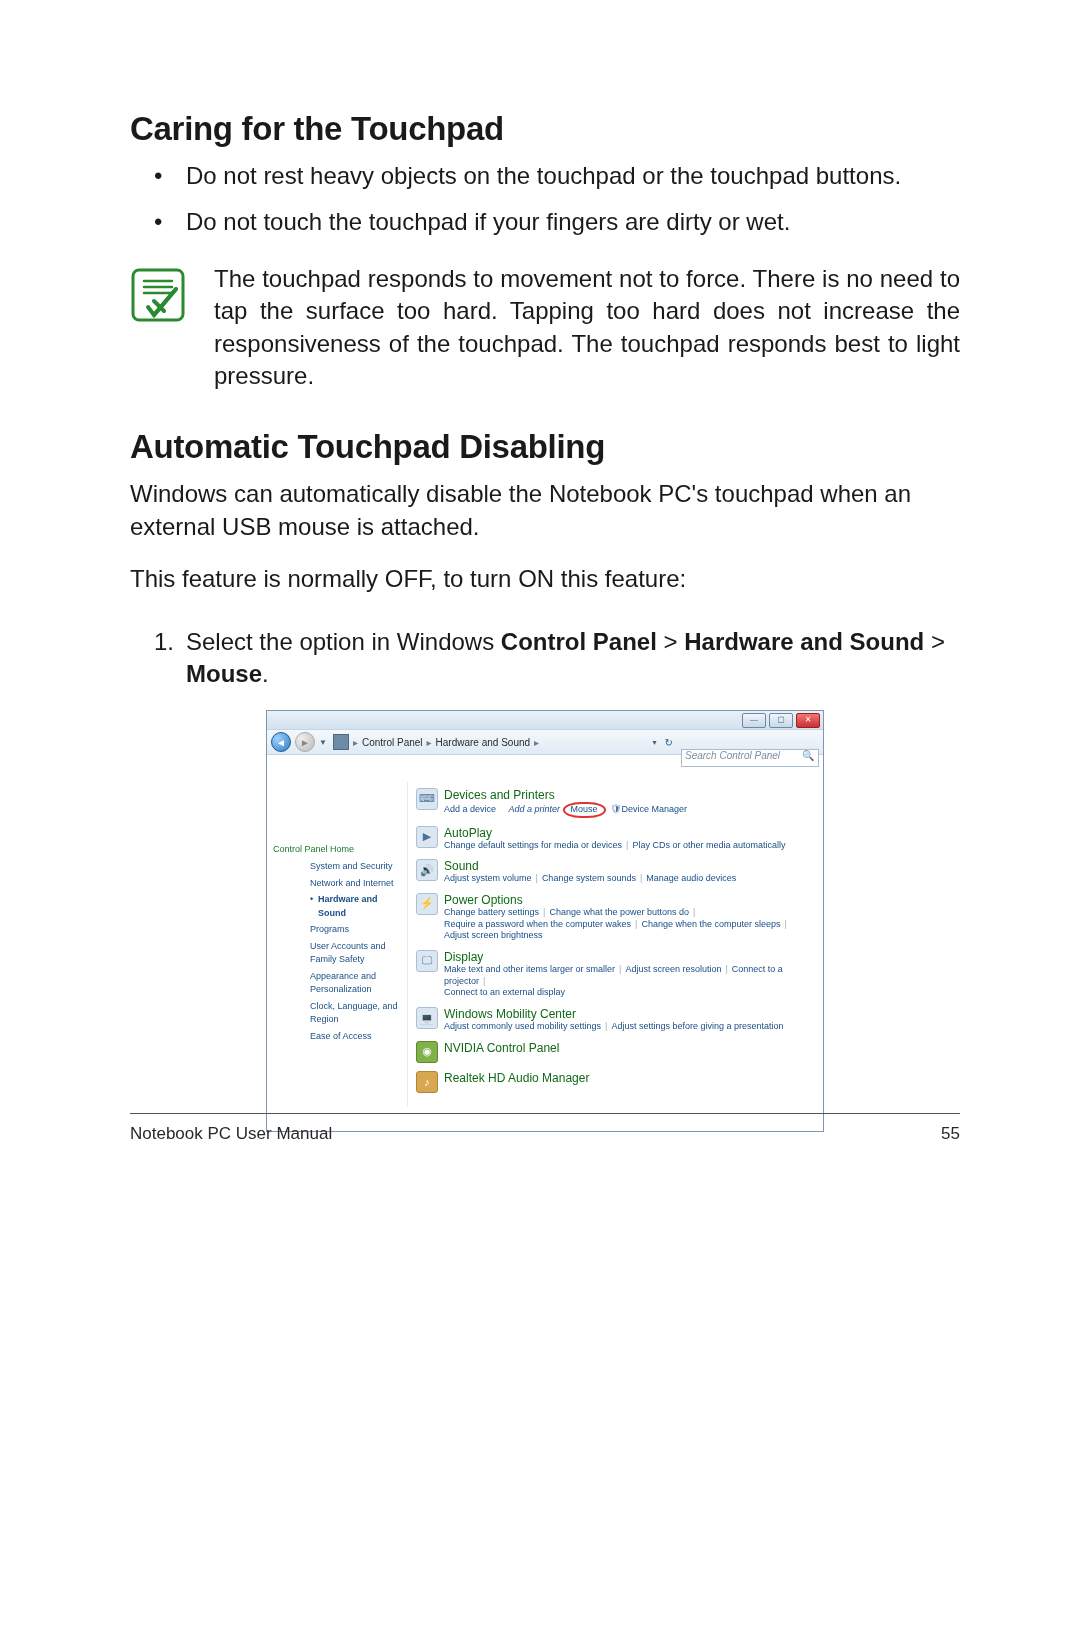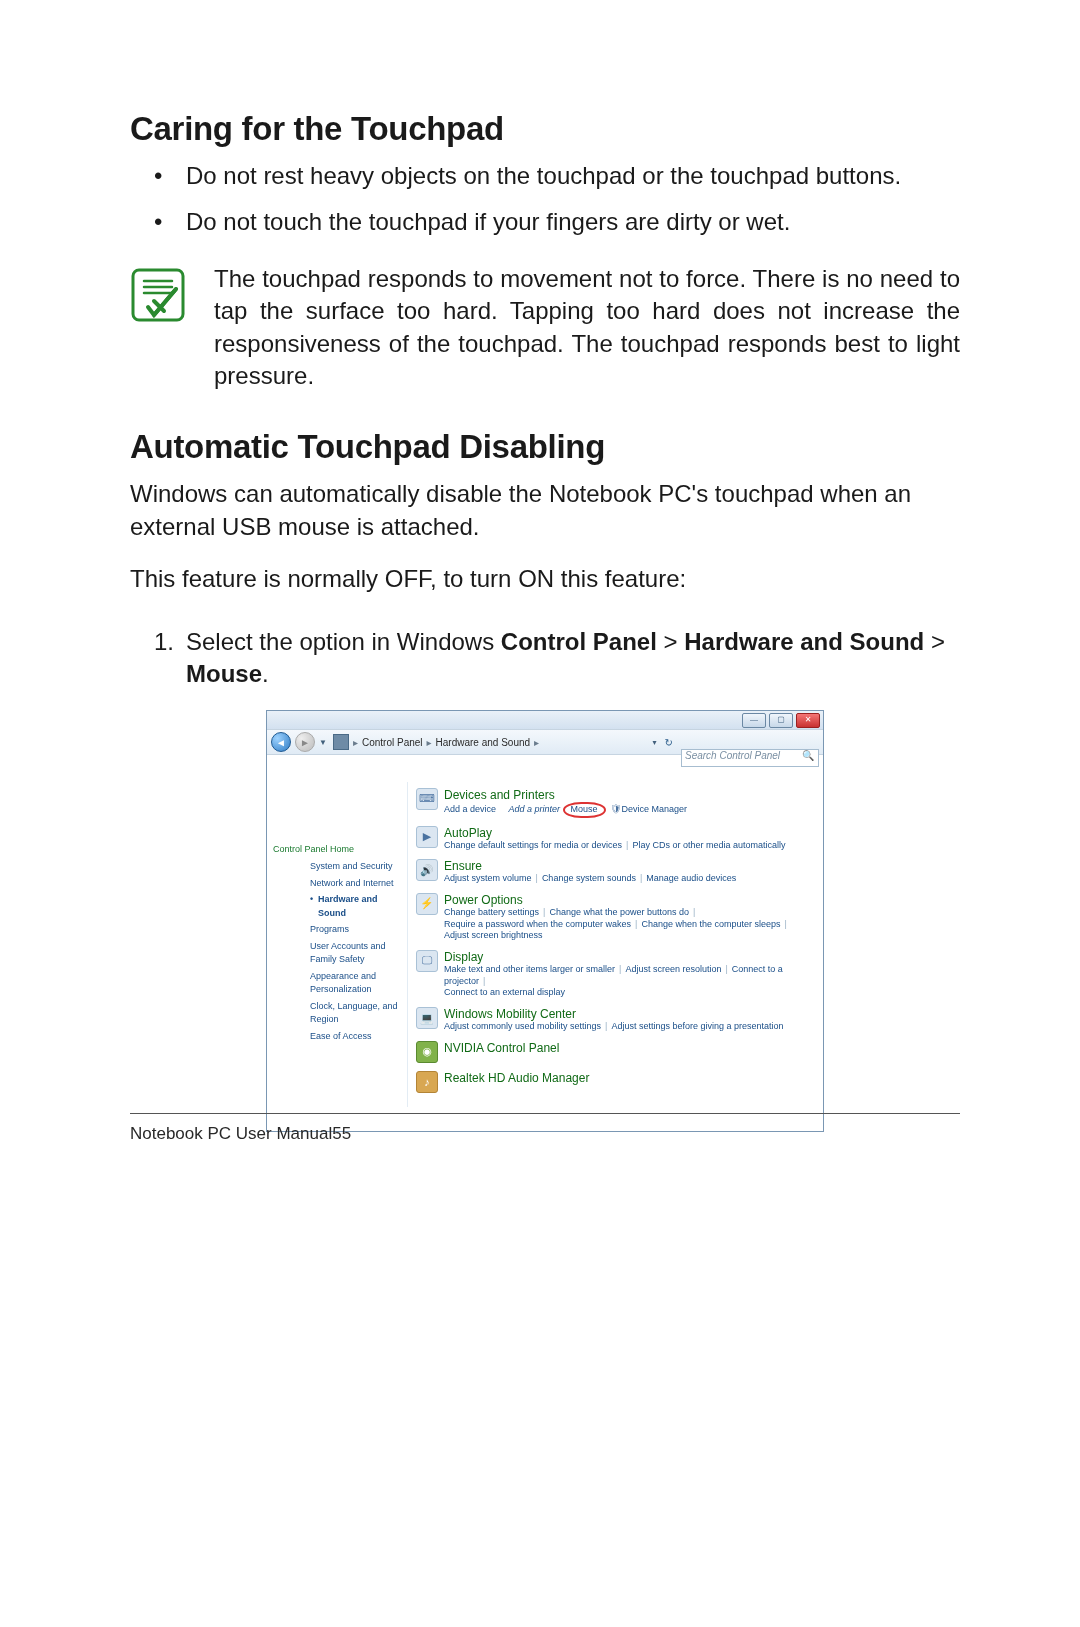--- a/index.html
+++ b/index.html
@@ -175,21 +175,21 @@
     display:inline-block; padding:0 6px; border:2px solid #d33; border-radius:50%/60%;
   }
 
   
   .footer-rule {
     position:absolute; left:130px; right:120px; bottom:88px;
     border-top:1px solid #555;
   }
   .footer {
     position:absolute; left:130px; right:120px; bottom:58px;
-    display:flex; justify-content:flex-start;
+    display:flex; justify-content:space-between;
     font-size:17px; color:#292929;
   }
 </style>
 </head>
 <body>
 
 <div class="page">
 
   <h2>Caring for the Touchpad</h2>
 
@@ -280,21 +280,21 @@
             <div class="cat-title">AutoPlay</div>
             <div class="cat-links">
               <span class="lnk">Change default settings for media or devices</span><span class="sep">|</span><span class="lnk">Play CDs or other media automatically</span>
             </div>
           </div>
         </div>
 
         <div class="cat">
           <div class="cat-icon">🔊</div>
           <div class="cat-body">
-            <div class="cat-title">Ensure</div>
+            <div class="cat-title">Sound</div>
             <div class="cat-links">
               <span class="lnk">Adjust system volume</span><span class="sep">|</span><span class="lnk">Change system sounds</span><span class="sep">|</span><span class="lnk">Manage audio devices</span>
             </div>
           </div>
         </div>
 
         <div class="cat">
           <div class="cat-icon">⚡</div>
           <div class="cat-body">
             <div class="cat-title">Power Options</div>

